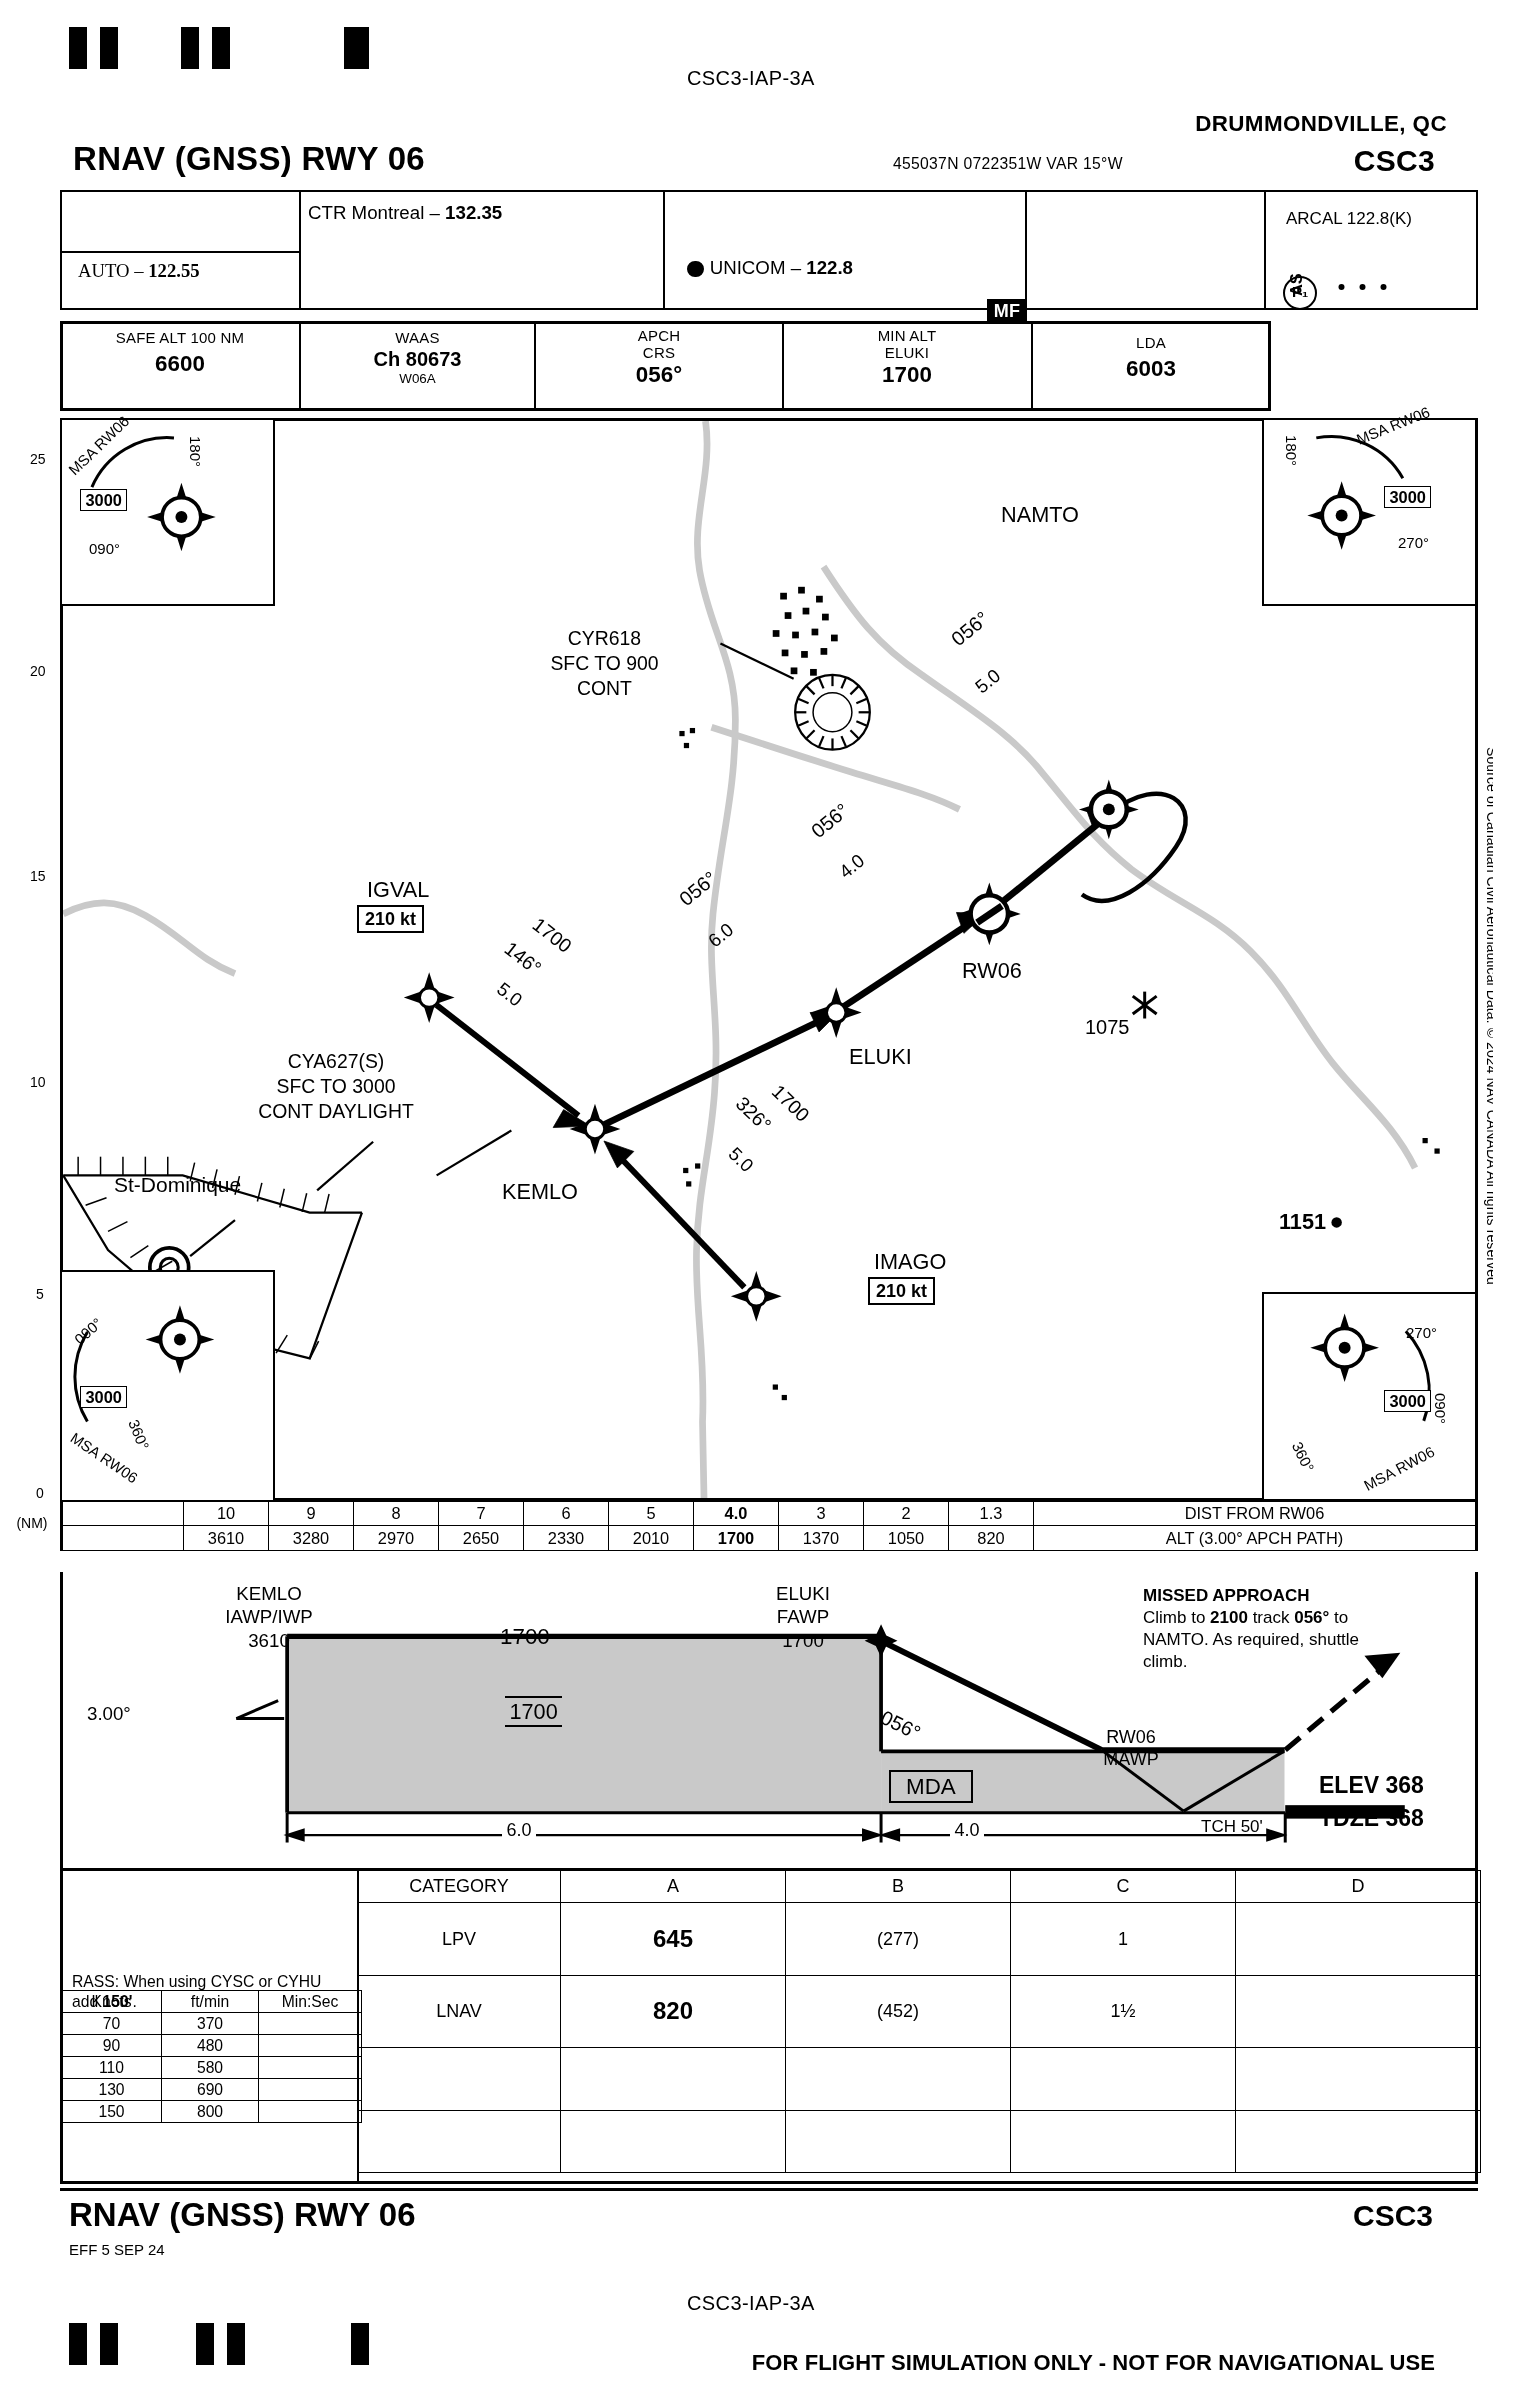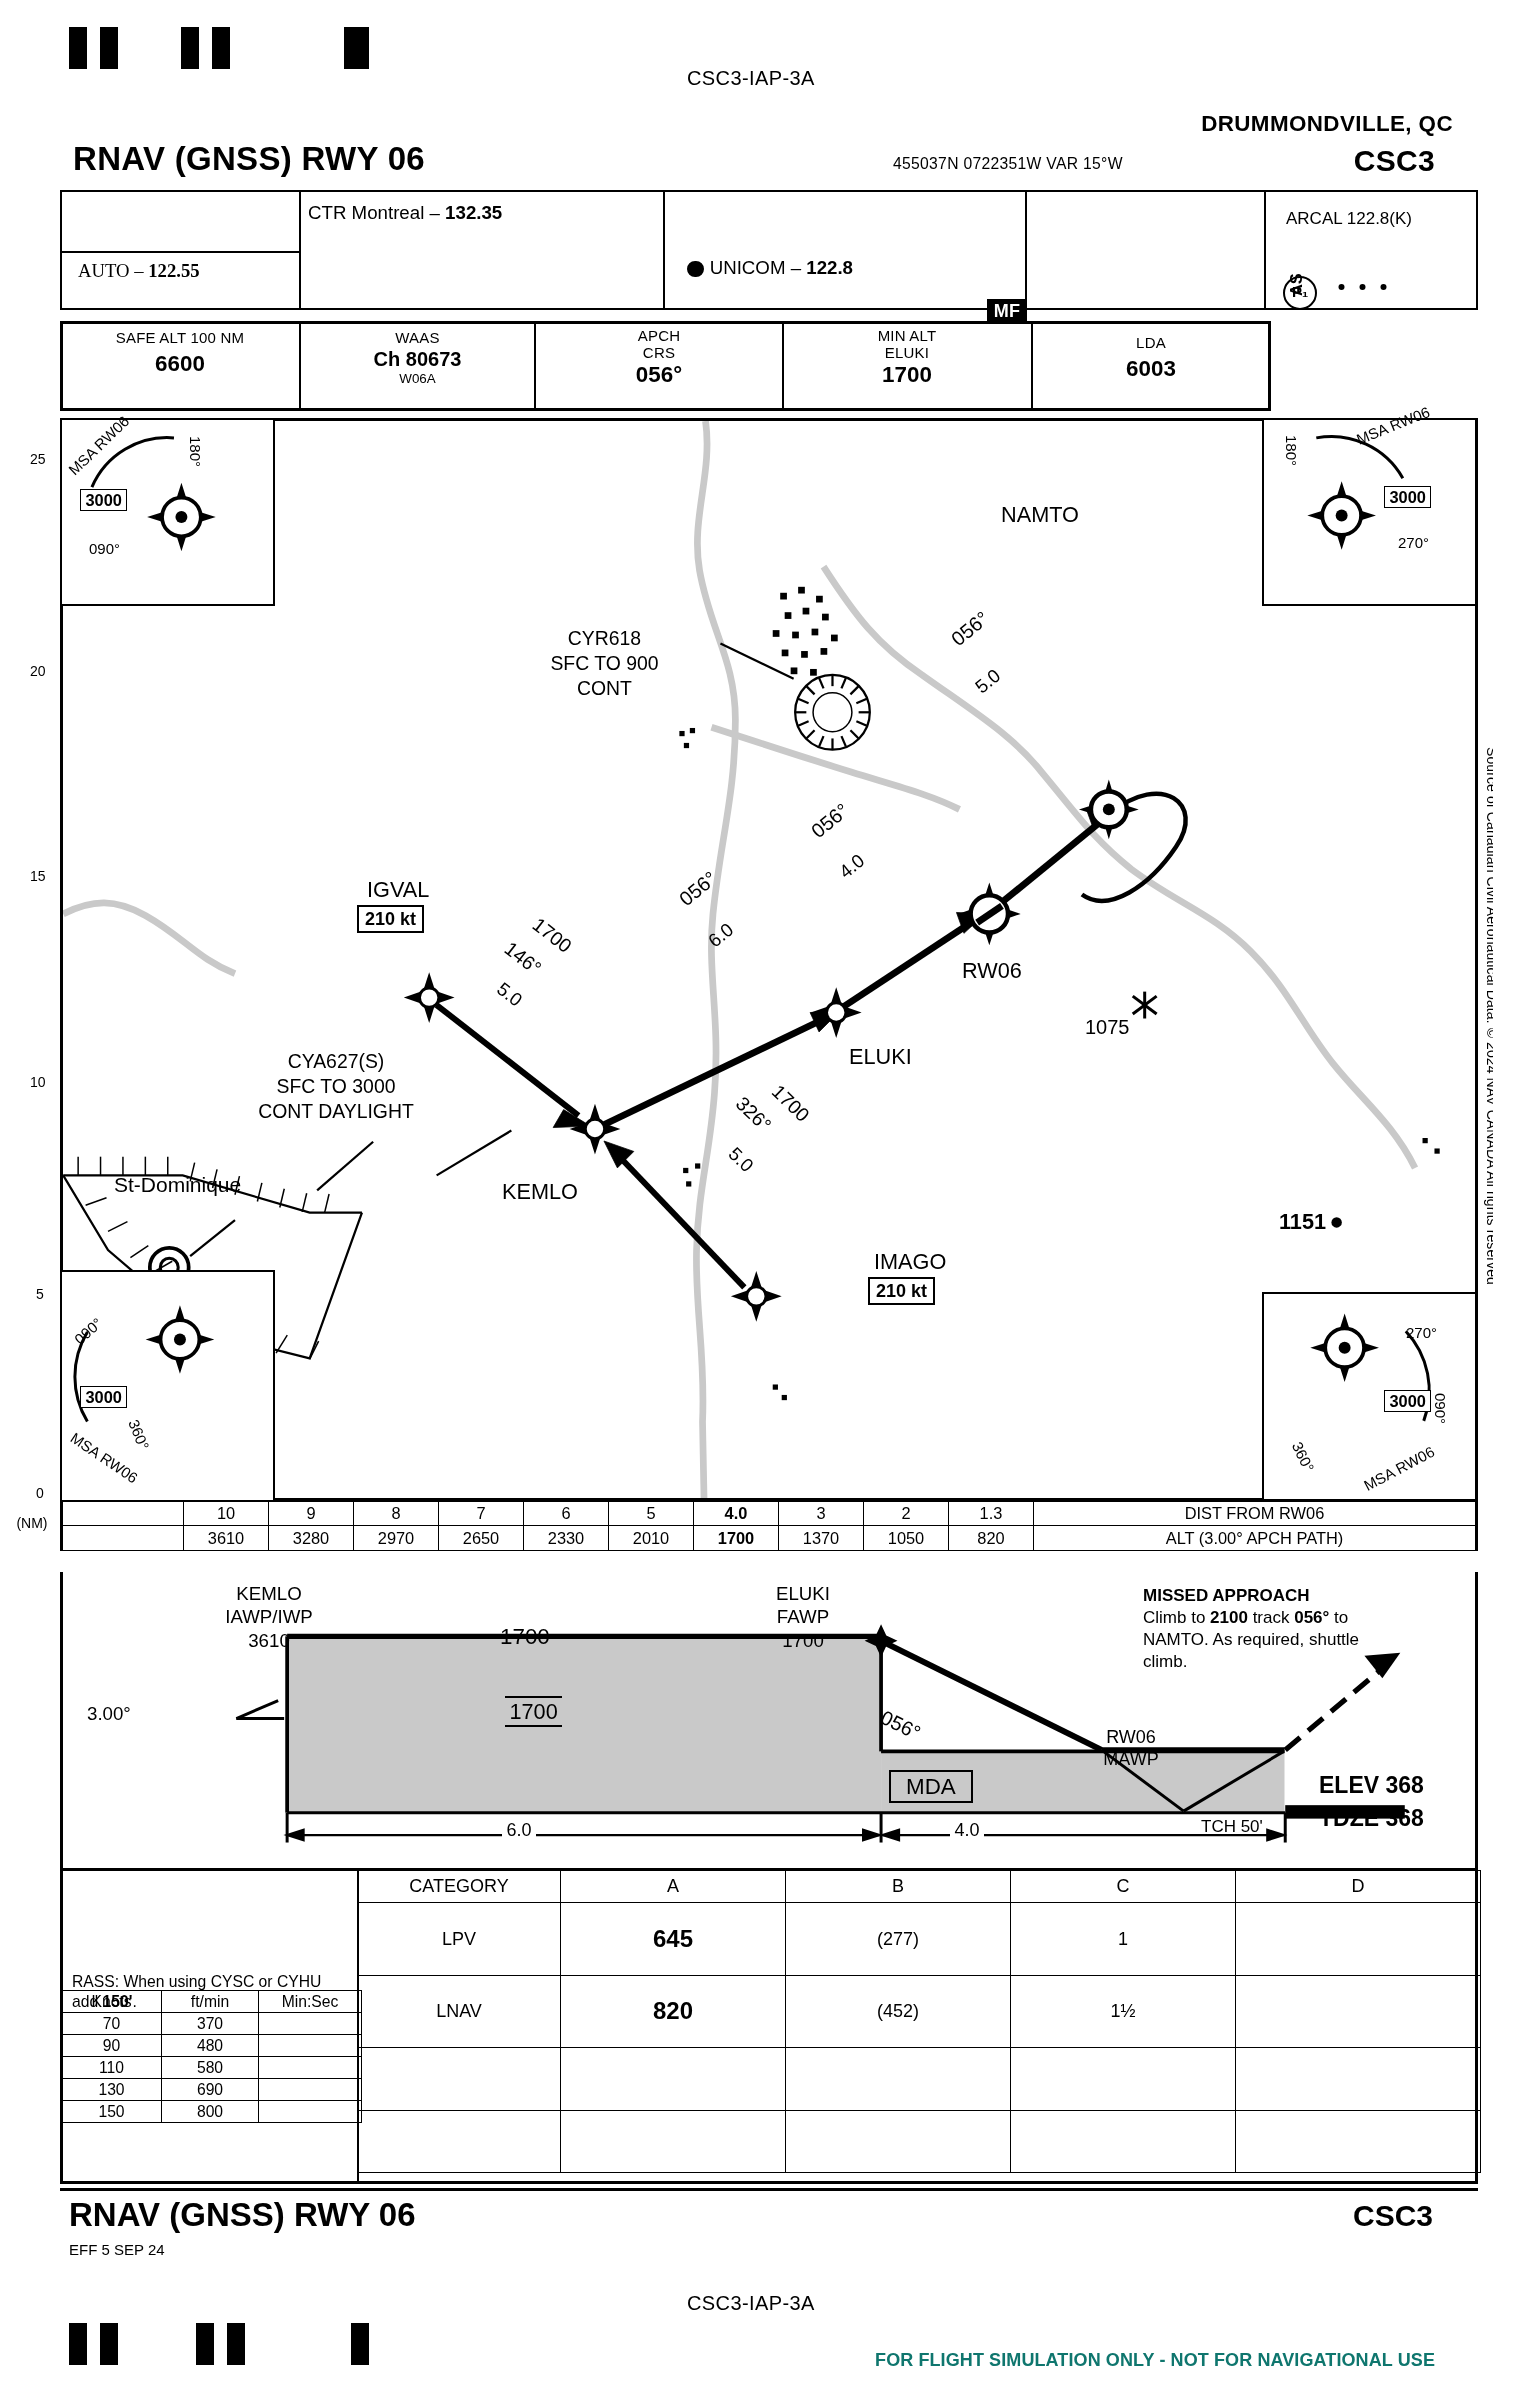--- a/index.html
+++ b/index.html
@@ -46,39 +46,39 @@
 
   .mins td{border:1.5px solid #000;font-size:18px;text-align:center;padding:5.2px 0;}
   .mins .big{font-size:24px;font-weight:bold;}
   .rass{font-size:15.7px;line-height:1.25;}
   .rate td{border:1.5px solid #000;font-size:15.7px;text-align:center;padding:1.5px 0;}
 
   .sidetext{font-size:14px;letter-spacing:0.1px;}
   .footer-title{font-size:33px;font-weight:bold;}
   .footer-code{font-size:30px;font-weight:bold;}
   .eff{font-size:15px;}
-  .warn{color:#0f766e;font-size:18px;font-weight:bold;letter-spacing:0.1px;}
+  .warn{color:#000000;font-size:22px;font-weight:bold;letter-spacing:0.1px;}
   .ma{font-size:17px;line-height:1.3;}
   .elev{font-size:23px;font-weight:bold;}
   svg{display:block;}
 </style>
 </head>
 <body>
 
 <div id="page">
 
   <div class="abs regbar" style="left:69px;top:27px;width:18px;height:42px;"></div>
   <div class="abs regbar" style="left:100px;top:27px;width:18px;height:42px;"></div>
   <div class="abs regbar" style="left:181px;top:27px;width:18px;height:42px;"></div>
   <div class="abs regbar" style="left:212px;top:27px;width:18px;height:42px;"></div>
   <div class="abs regbar" style="left:344px;top:27px;width:25.4px;height:42px;"></div>
 
   <div class="abs chartid-top" style="left:687px;top:67px;">CSC3-IAP-3A</div>
 
-  <div class="abs city" style="right:40px;top:111px;">DRUMMONDVILLE, QC</div>
+  <div class="abs city" style="right:46px;top:111px;">DRUMMONDVILLE, QC</div>
   <div class="abs coords" style="left:893px;top:155px;">455037N  0722351W  VAR 15°W</div>
   <div class="abs title-main" style="left:73px;top:140px;">RNAV (GNSS) RWY 06</div>
   <div class="abs code-main" style="right:58px;top:144px;">CSC3</div>
 
   <div class="abs bx" style="left:60px;top:190px;width:1418px;height:120px;"></div>
 
   <div class="abs line" style="left:299px;top:190px;width:2.2px;height:120px;"></div>
   <div class="abs line" style="left:663px;top:190px;width:2.2px;height:120px;"></div>
   <div class="abs line" style="left:1025px;top:190px;width:2.2px;height:120px;"></div>
   <div class="abs line" style="left:1264px;top:190px;width:2.2px;height:120px;"></div>

